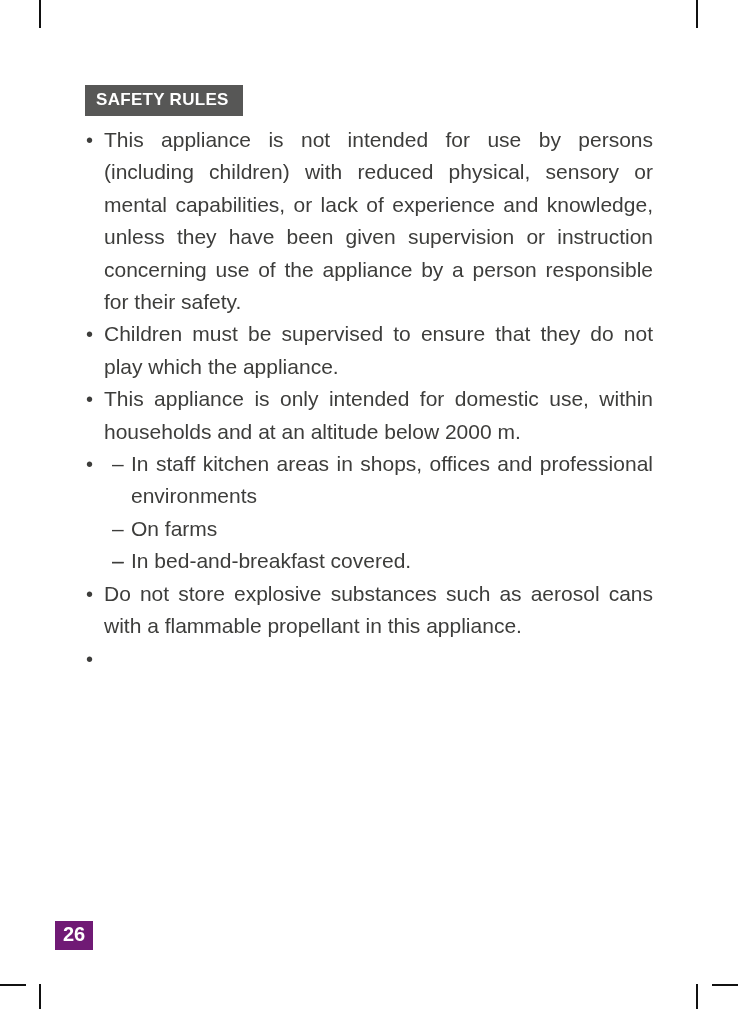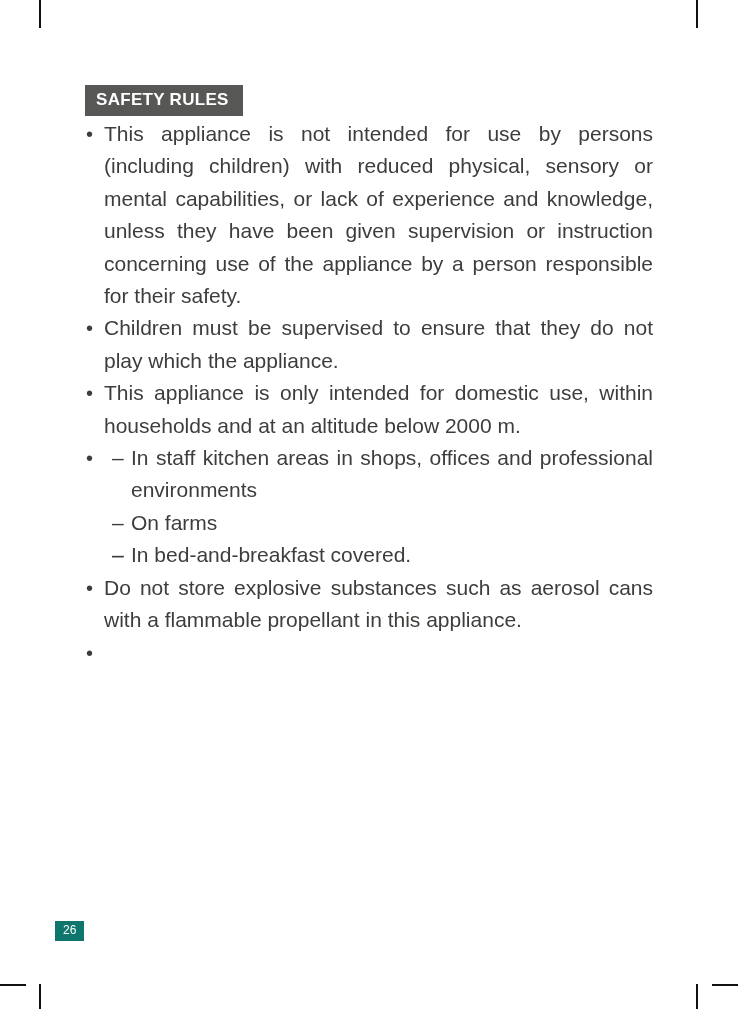--- a/index.html
+++ b/index.html
@@ -29,21 +29,21 @@
     left: 85px; right: 85px; top: 85px;
   }
   .header-box {
     display: inline-block;
     background: #575756;
     color: #ffffff;
     font-weight: bold;
     font-size: 17px;
     letter-spacing: 0.3px;
     padding: 5px 14px 6px 11px;
-    margin-bottom: 2px;
+    margin-bottom: 8px;
   }
   .list {
     font-size: 21px;
     line-height: 32.4px;
   }
   .item {
     position: relative;
     padding-left: 19px;
     text-align: justify;
   }
@@ -55,24 +55,24 @@
   .item.bullet .marker { font-size: 20px; }
   .item.dash {
     margin-left: 27px;
   }
   .item.dash .marker { left: 0; }
 
   
   .page-number {
     position: absolute;
     left: 55px; top: 921px;
-    background: #0f766e;
+    background: #701a75;
     color: #ffffff;
-    font-size: 12px;
-    font-weight: normal;
+    font-size: 20px;
+    font-weight: bold;
     padding: 2px 8px 4px 8px;
   }
 </style>
 </head>
 <body>
 
 <div class="page">
 
   <div class="crop crop-tl-v"></div>
   <div class="crop crop-tr-v"></div>

